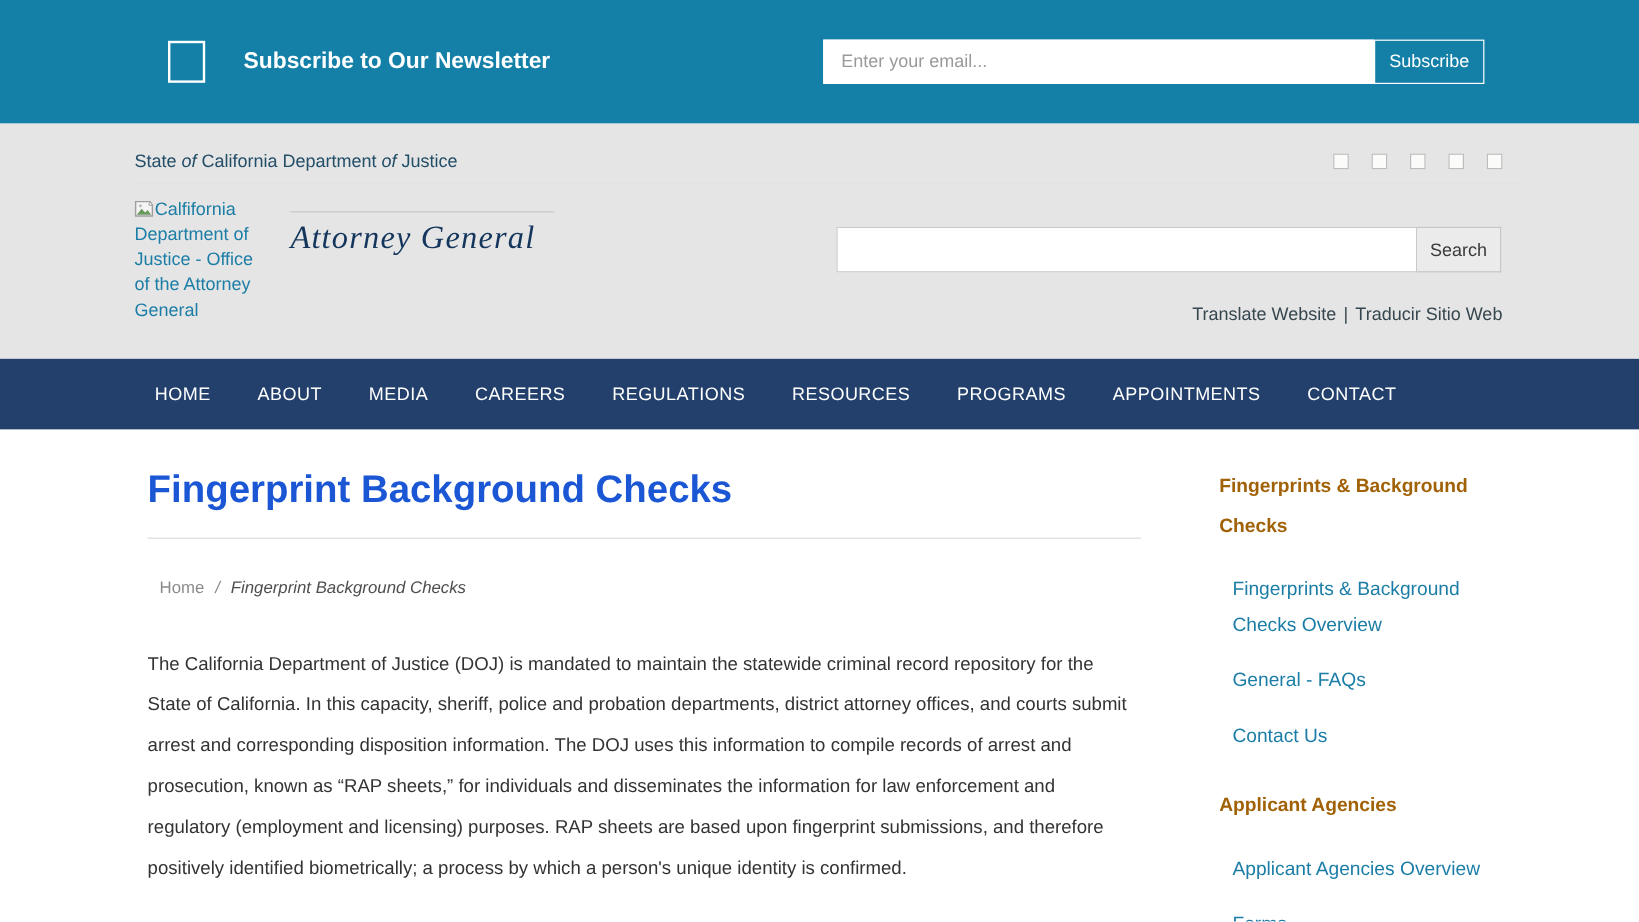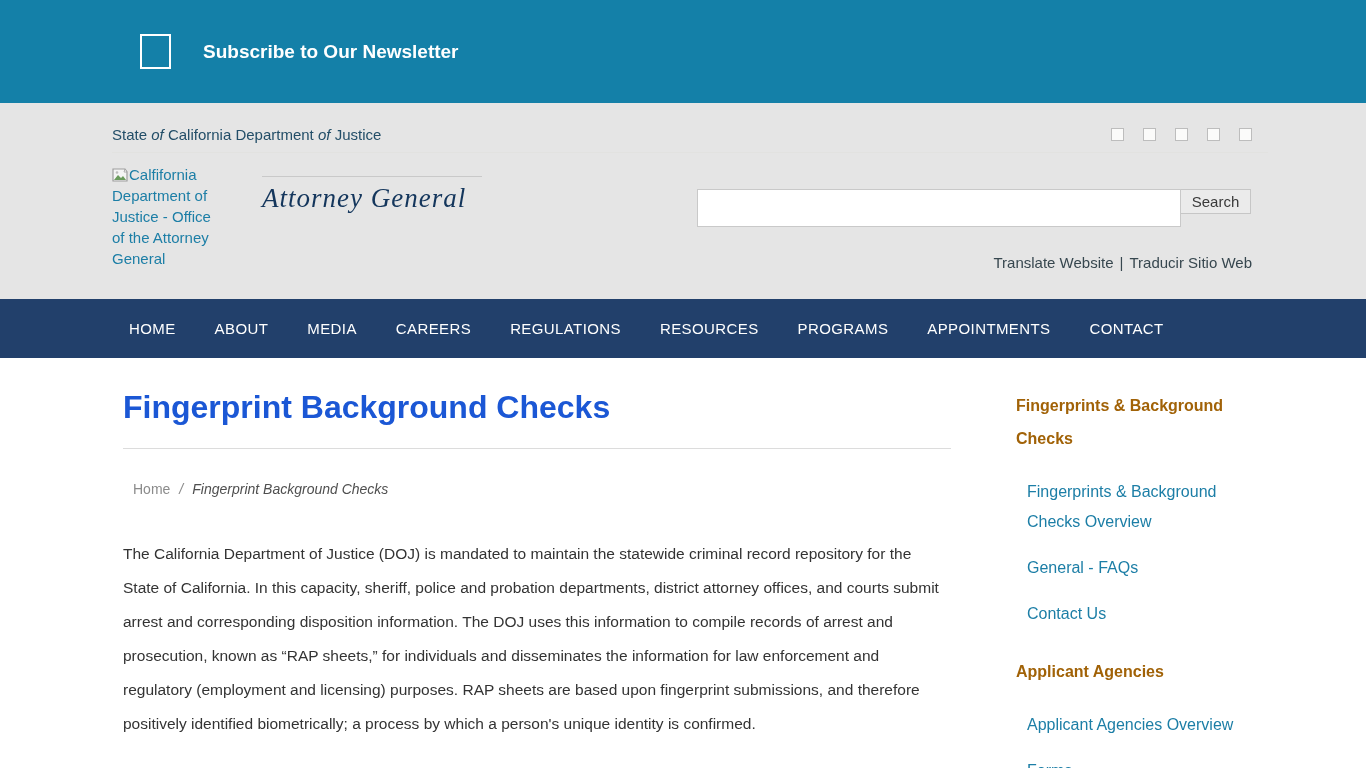--- a/index.html
+++ b/index.html
@@ -18,32 +18,32 @@
   .subscribe-btn { width:92px; height:37px; background:#1480A8; border:1px solid #fff; color:#fff; font-size:15px; cursor:pointer; }
 
   
   .site-header { height:196px; background:#e5e5e5; overflow:hidden; }
   .header-top { display:flex; align-items:center; padding:23px 114px 0 112px; }
   .agency-line { font-size:15px; color:#234E68; }
   .agency-line em { font-style:italic; }
   .social-icons { margin-left:auto; display:flex; gap:19px; }
   .social-box { width:13px; height:13px; border:1px solid #BDBDBD; background:#FBFBFA; display:inline-block; cursor:pointer; }
   .header-divider { border-bottom:1px solid #E2E2E0; margin:9px 98px 0 112px; }
-  .header-main { display:flex; padding:11px 114px 0 112px;gap:20px; }
+  .header-main { display:flex; padding:11px 114px 0 112px; }
   .logo-alt { width:103px; font-size:15px; line-height:21px; color:#1C7EA6; cursor:pointer; }
   .logo-alt .alt-text { vertical-align:top; }
   .broken-img { display:inline-block; vertical-align:-2px; margin-right:1px; }
   .ag-block { margin-left:27px; width:222px; }
   .ag-name { margin-top:9px; font-size:30px; font-weight:bold; color:#14365C; letter-spacing:0.5px; }
   .ag-rule { border-top:1px solid #C9C9C9; margin-top:12px; width:220px; }
   .ag-title { margin-top:6px; font-family:"Liberation Serif", serif; font-style:italic; font-size:27px; color:#14365C; letter-spacing:1px; }
   .search-area { margin-left:auto; width:555px; }
   .search-row { display:flex; margin-top:25px; }
   .search-input { width:484px; height:38px; border:1px solid #C9C9C9; background:#fff; padding:0 10px; font-size:15px; outline:none; }
-  .search-btn { width:70px; height:25px; background:#EBEBEB; border:1px solid #C6C6C6; border-left:none; color:#3A3A3A; font-size:15px; cursor:pointer; }
+  .search-btn { width:70px; height:38px; background:#EBEBEB; border:1px solid #C6C6C6; border-left:none; color:#3A3A3A; font-size:15px; cursor:pointer; }
   .translate-row { margin-top:27px; text-align:right; font-size:15px; color:#37474F; }
   .translate-row a { color:#37474F; text-decoration:none; cursor:pointer; }
   .translate-row .sep { margin:0 6px; }
 
   
   .main-nav { height:59px; background:#22406B; display:flex; align-items:center; padding-left:129px; }
   .nav-item { color:#fff; font-size:15px; letter-spacing:0.4px; margin-right:39px; text-decoration:none; cursor:pointer; }
 
   
   .content { display:flex; background:#fff; }
@@ -65,20 +65,24 @@
 </style>
 </head>
 <body>
 
 <div class="page">
 
   <div class="newsletter-bar">
     <div class="nl-left">
       <span class="envelope-box"></span>
       <span class="nl-title">Subscribe to Our Newsletter</span>
+    </div>
+    <div class="nl-form">
+      <input type="text" class="email-input" placeholder="Enter your email..." style="">
+      <button class="subscribe-btn">Subscribe</button>
     </div>
   </div>
 
   <div class="site-header">
     <div class="header-top">
       <div class="agency-line"><span>State </span><em>of</em><span> California Department </span><em>of</em><span> Justice</span></div>
       <div class="social-icons">
         <span class="social-box"></span>
         <span class="social-box"></span>
         <span class="social-box"></span>

